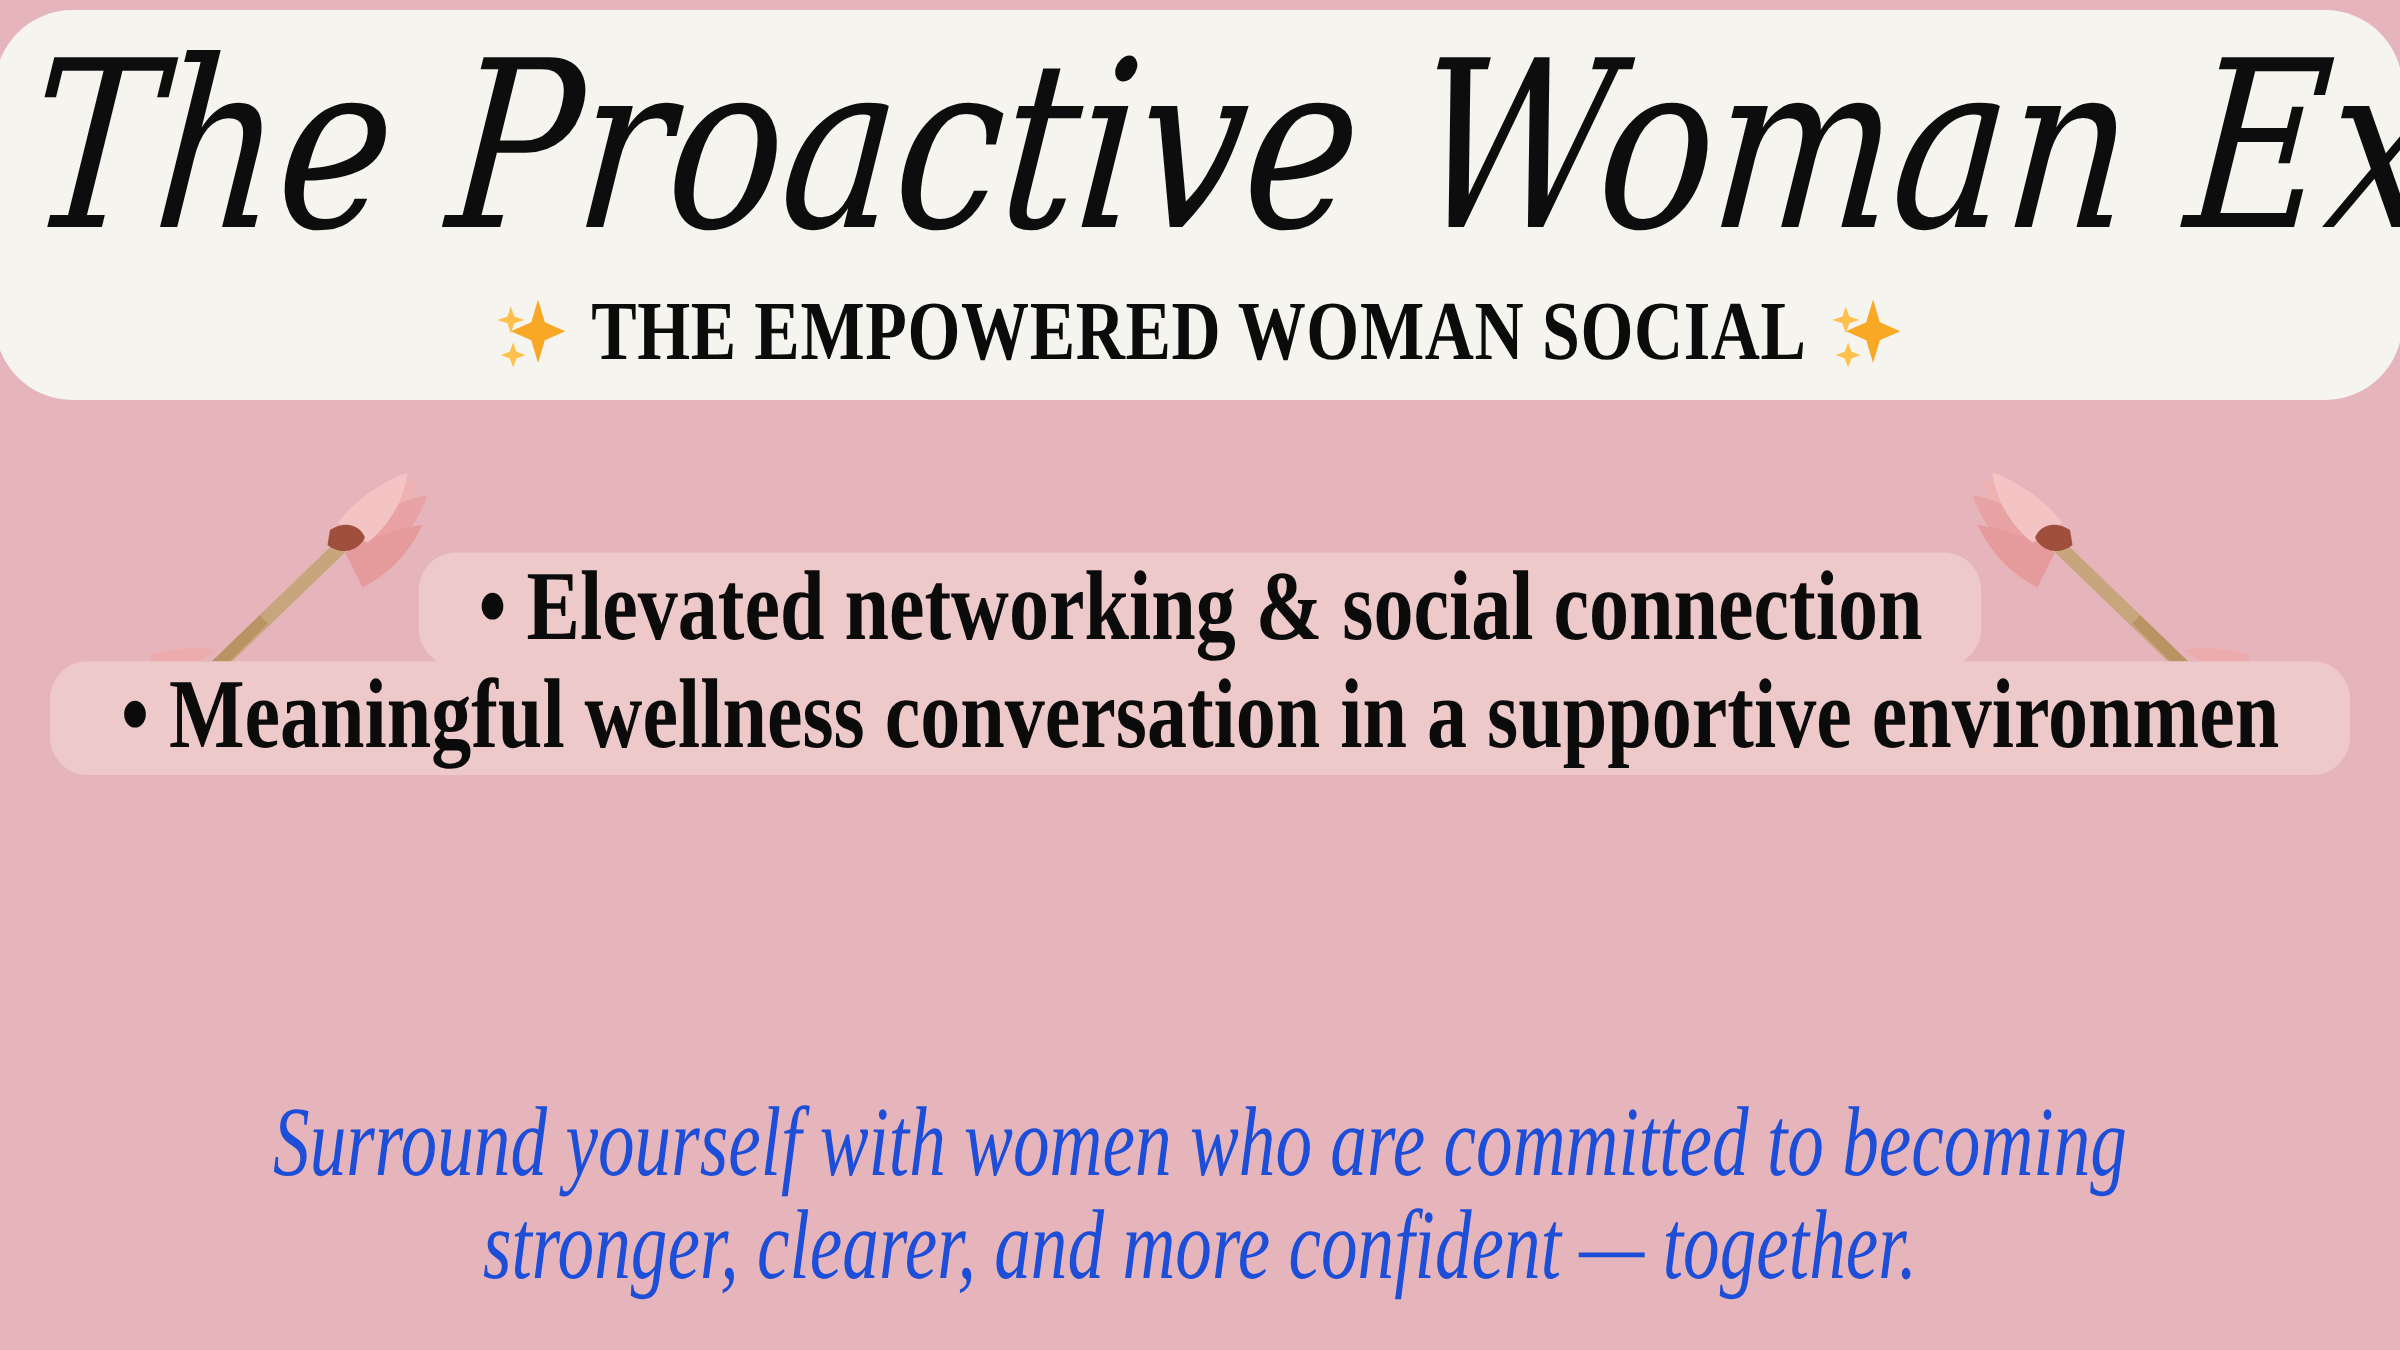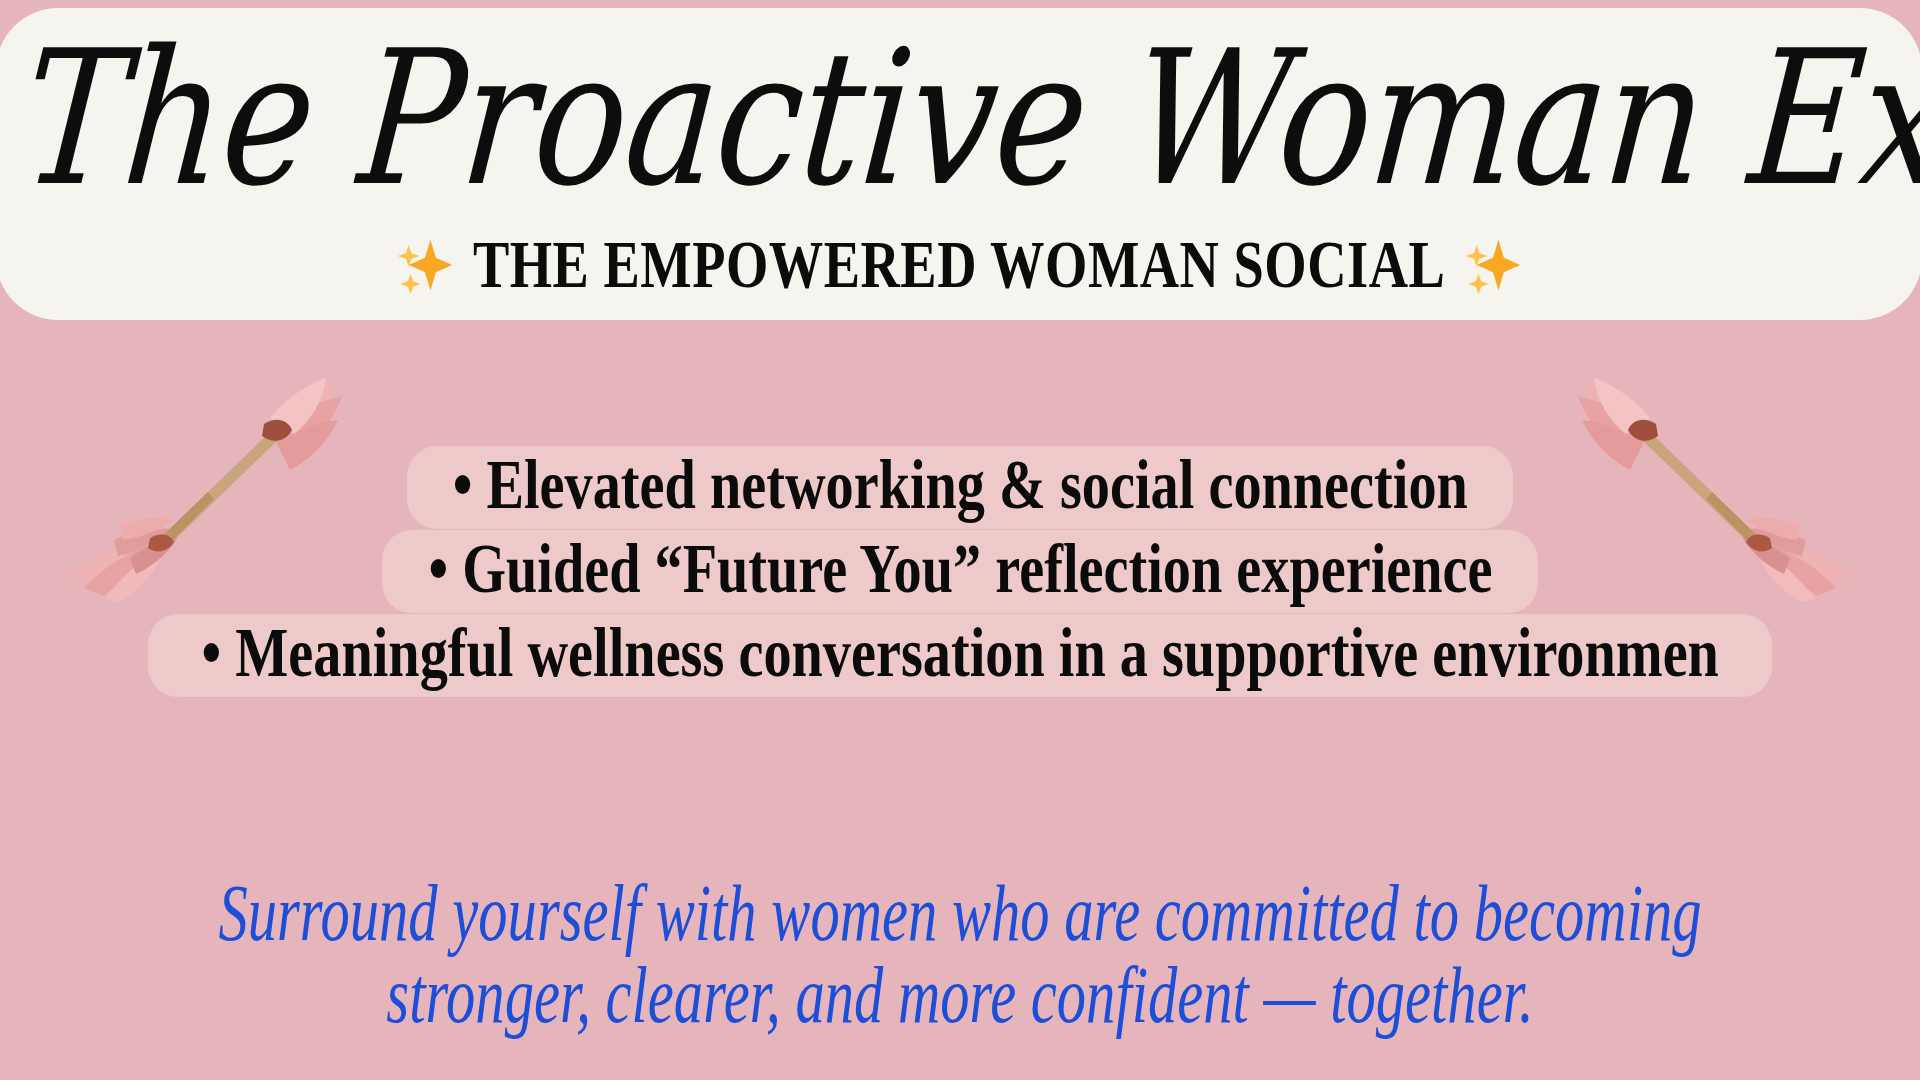--- a/index.html
+++ b/index.html
@@ -112,21 +112,21 @@
   }
   .bullet-line .hl {
     display: inline;
     box-decoration-break: clone;
     -webkit-box-decoration-break: clone;
     background: #eec9c9;
     border-radius: 30px;
     padding: 8px 30px 10px 30px;
     font-family: "Liberation Serif", serif;
     font-weight: 700;
-    font-size: 58px;
+    font-size: 66px;
     letter-spacing: 0px;
     color: #0b0b0b;
   }
   .bullet-line .inner {
     display: inline-block;
     transform: scaleY(1.2) scaleX(0.97);
     transform-origin: 50% 60%;
   }
 
   
@@ -228,23 +228,20 @@
       </g>
     </svg>
   </div>
 
   <div id="bullets">
 
     <div class="bullet-line">
       <span class="hl"><span class="inner">• Elevated networking &amp; social connection</span></span>
     </div>
 
-    <div class="bullet-line">
-      <span class="hl"><span class="inner">• Guided “Future You” reflection experience</span></span>
-    </div>
 
 
     <div class="bullet-line">
       <span class="hl"><span class="inner">• Meaningful wellness conversation in a supportive environmen</span></span>
     </div>
 
   </div>
 
   <div id="tagline">
     <span class="tline">Surround yourself with women who are committed to becoming</span>

